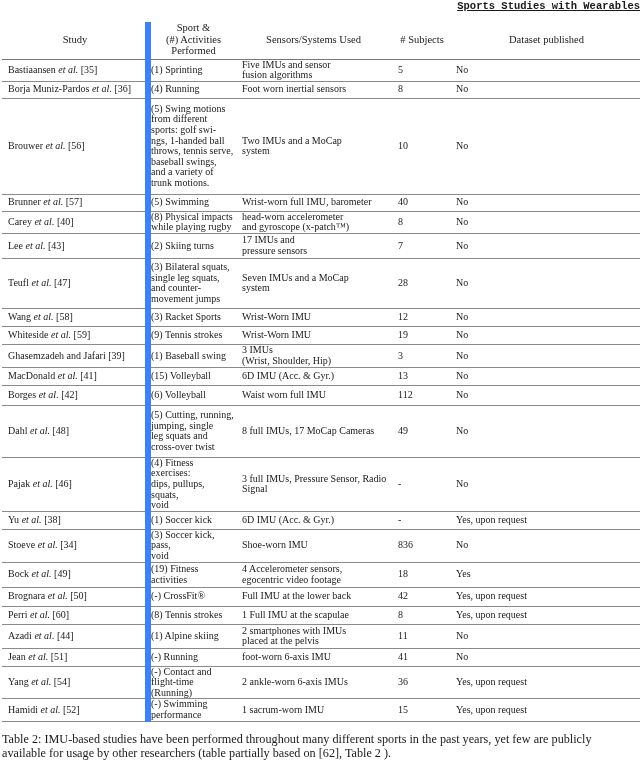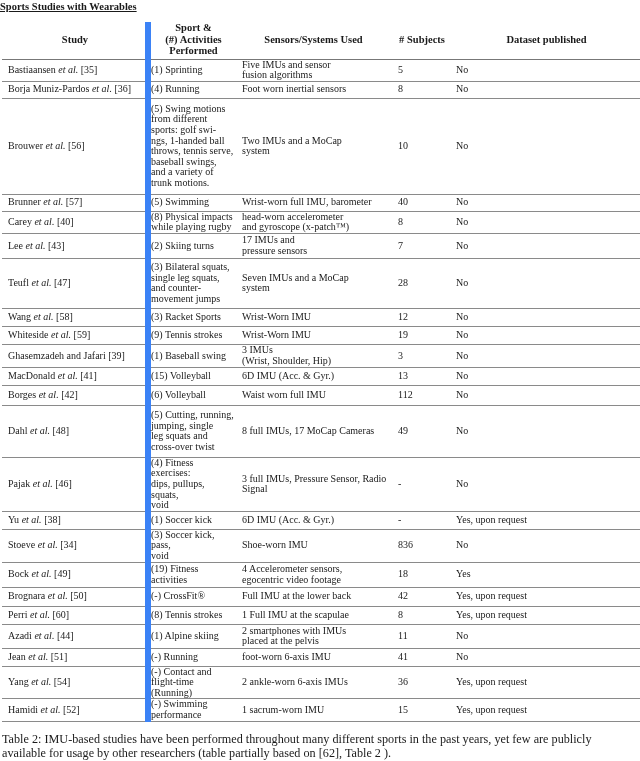--- a/index.html
+++ b/index.html
@@ -13,38 +13,39 @@
       overflow: hidden;
       font-family: "Liberation Serif", "DejaVu Serif", serif;
       color: #1a1a1a;
       position: relative;
     }
     .title {
       position: absolute;
       top: 0px;
       left: 0;
       width: 640px;
-      text-align: left;
+      text-align: right;
       font-weight: bold;
       font-size: 10.5px;
       line-height: 13px;
       text-decoration: underline;
+      font-family: Liberation Mono, monospace;
     }
     table.sports {
       position: absolute;
       top: 22px;
       left: 2px;
       width: 638px;
       border-collapse: collapse;
       font-size: 10px;
       line-height: 10.6px;
       table-layout: fixed;
     }
     table.sports th {
-      font-weight: bold;
+      font-weight: normal;
       font-size: 10.5px;
       line-height: 11.5px;
       text-align: center;
       vertical-align: middle;
       padding: 0 2px 2px 2px;
       height: 24px;
       border-bottom: 1px solid #777;
     }
     table.sports td {
       vertical-align: middle;

